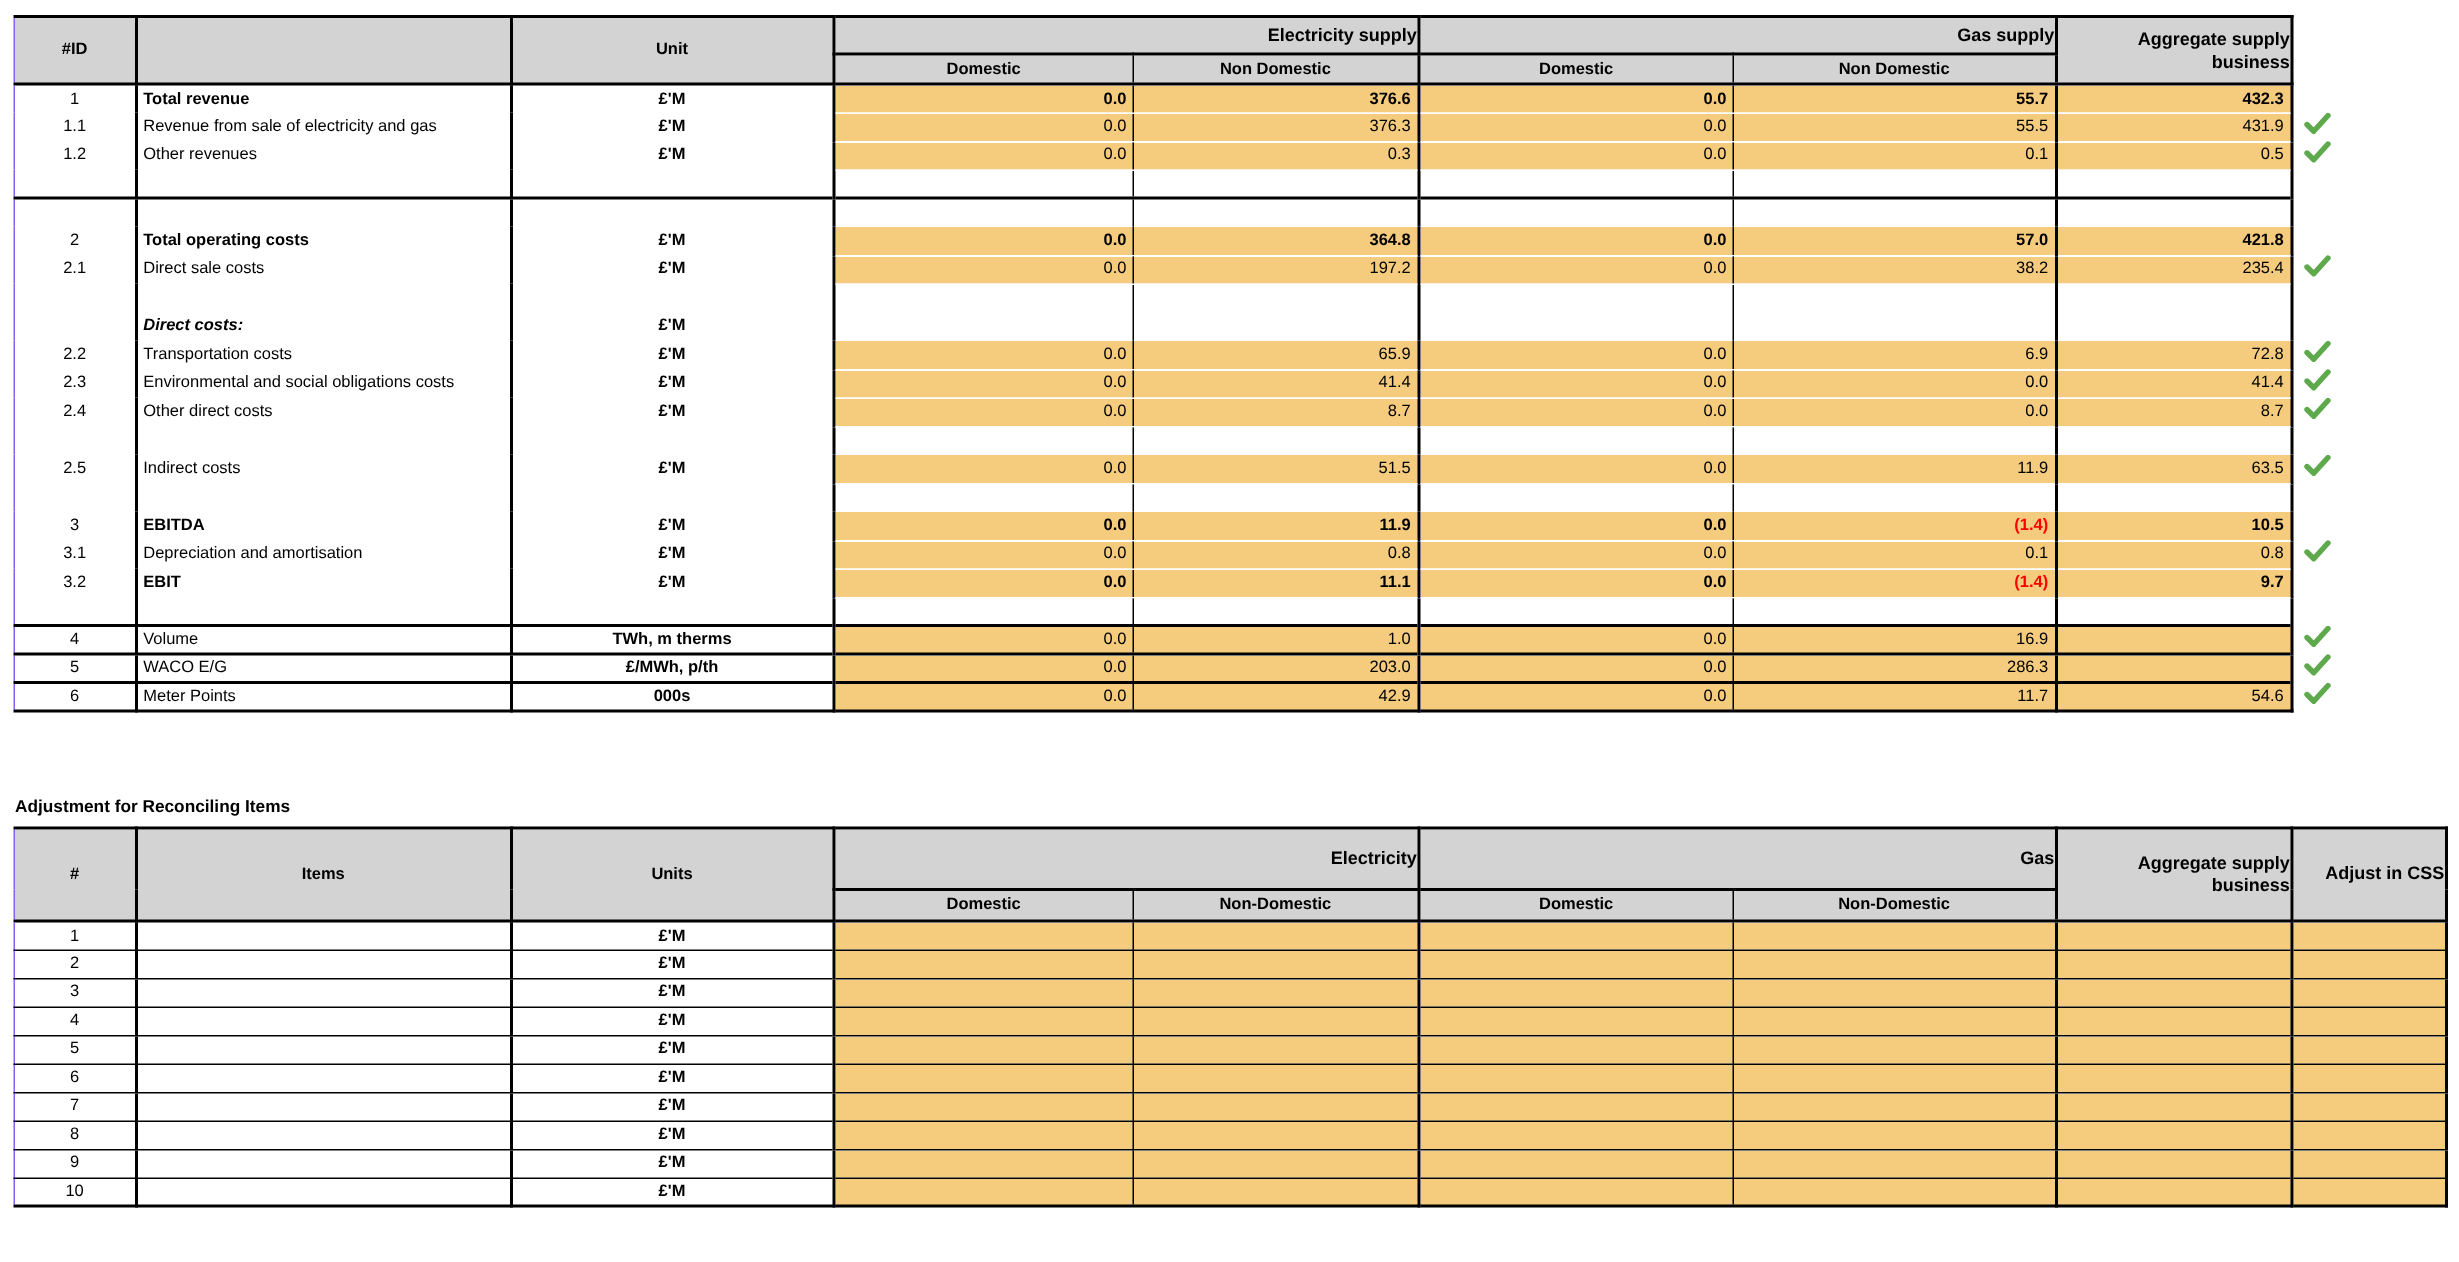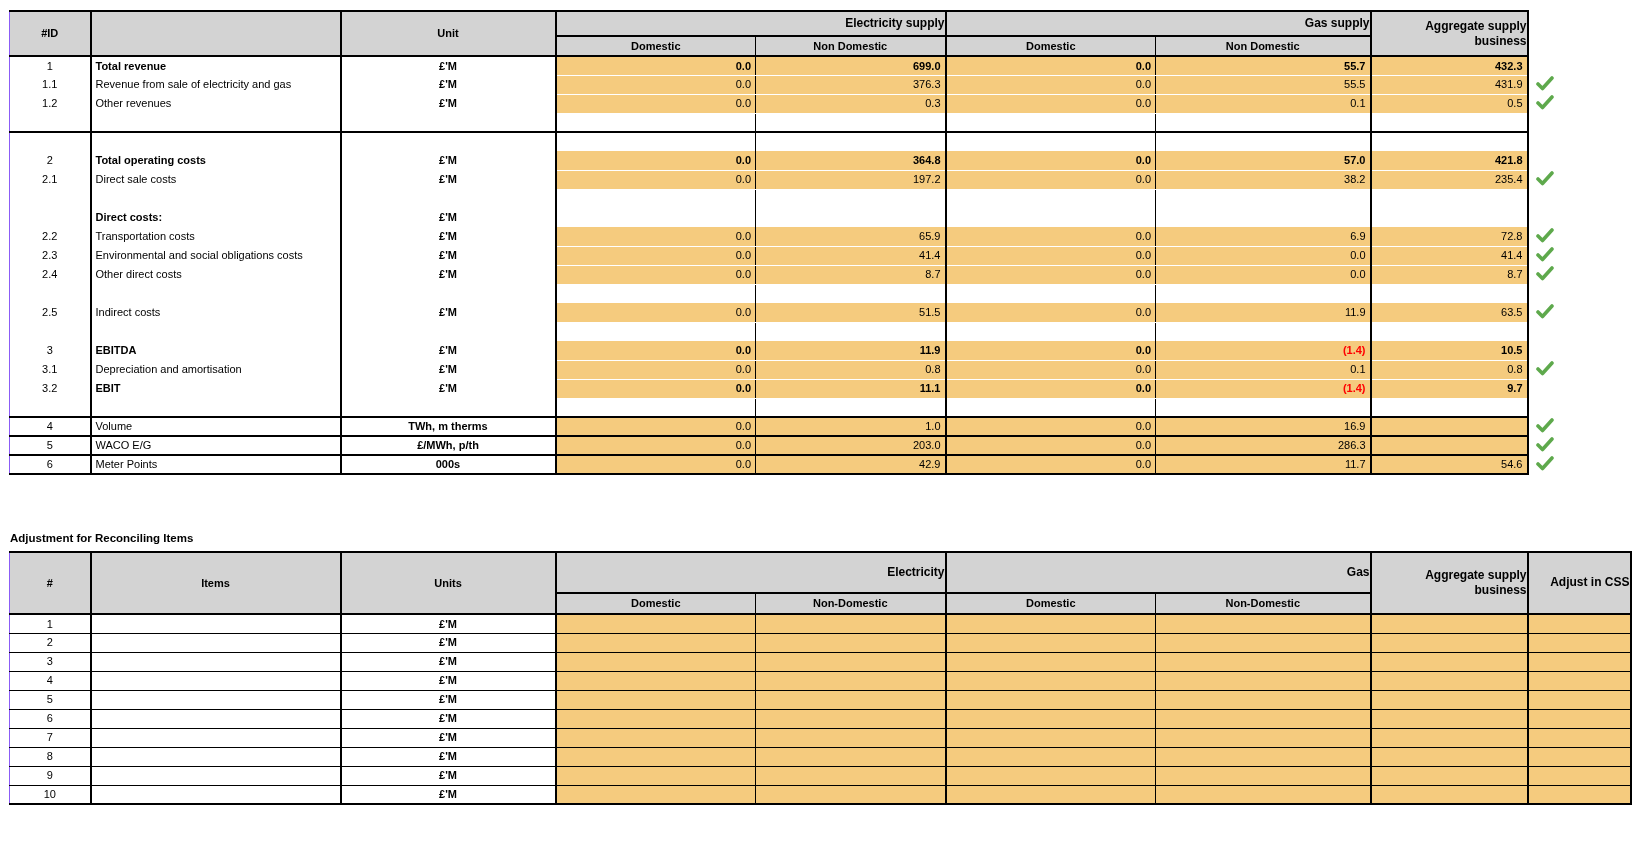--- a/index.html
+++ b/index.html
@@ -18,21 +18,21 @@
   .h{background:var(--gray);font-weight:bold;text-align:center;}
   .gh{font-size:12px;text-align:right;}
   .wrap{white-space:normal;line-height:1.25;padding-left:48px;}
 
   
   .c-id{text-align:center;}
   .c-item{text-align:left;padding-left:4px;}
   .c-unit{text-align:center;font-weight:bold;}
   .c-num{text-align:right;padding-right:4px;}
   .b{font-weight:bold;margin-left:17px;}
-  .i{font-weight:bold;}
+  .i{font-weight:bold;font-style:italic;}
 
   
   .bl2{border-left:1px solid #8b5cf6;}
   .br2{border-right:2px solid #000;}
   .br1{border-right:1px solid #000;}
   .bt2{border-top:2px solid #000;}
   .sep{border-bottom:1px solid #fff;}
   .bb1{border-bottom:1px solid #000;}
   .bb2{border-bottom:2px solid #000;}
 
@@ -86,21 +86,21 @@
         <th class="h br1 bb2">Domestic</th>
         <th class="h br2 bb2">Non Domestic</th>
       </tr>
     </thead>
     <tbody id="top-body">
         <tr>
           <td class="c-id bl2 br2 bt2">1</td>
           <td class="c-item br2 b bt2">Total revenue</td>
           <td class="c-unit br2 b bt2">£'M</td>
           <td class="c-num br1 fill sep b bt2">0.0</td>
-          <td class="c-num br2 fill sep b bt2">699.0</td>
+          <td class="c-num br2 fill sep b bt2">376.6</td>
           <td class="c-num br1 fill sep b bt2">0.0</td>
           <td class="c-num br2 fill sep b bt2">55.7</td>
           <td class="c-num br2 fill sep b bt2">432.3</td>
           <td class="check-cell"></td>
         </tr>
         <tr>
           <td class="c-id bl2 br2">1.1</td>
           <td class="c-item br2">Revenue from sale of electricity and gas</td>
           <td class="c-unit br2">£'M</td>
           <td class="c-num br1 fill sep">0.0</td>

